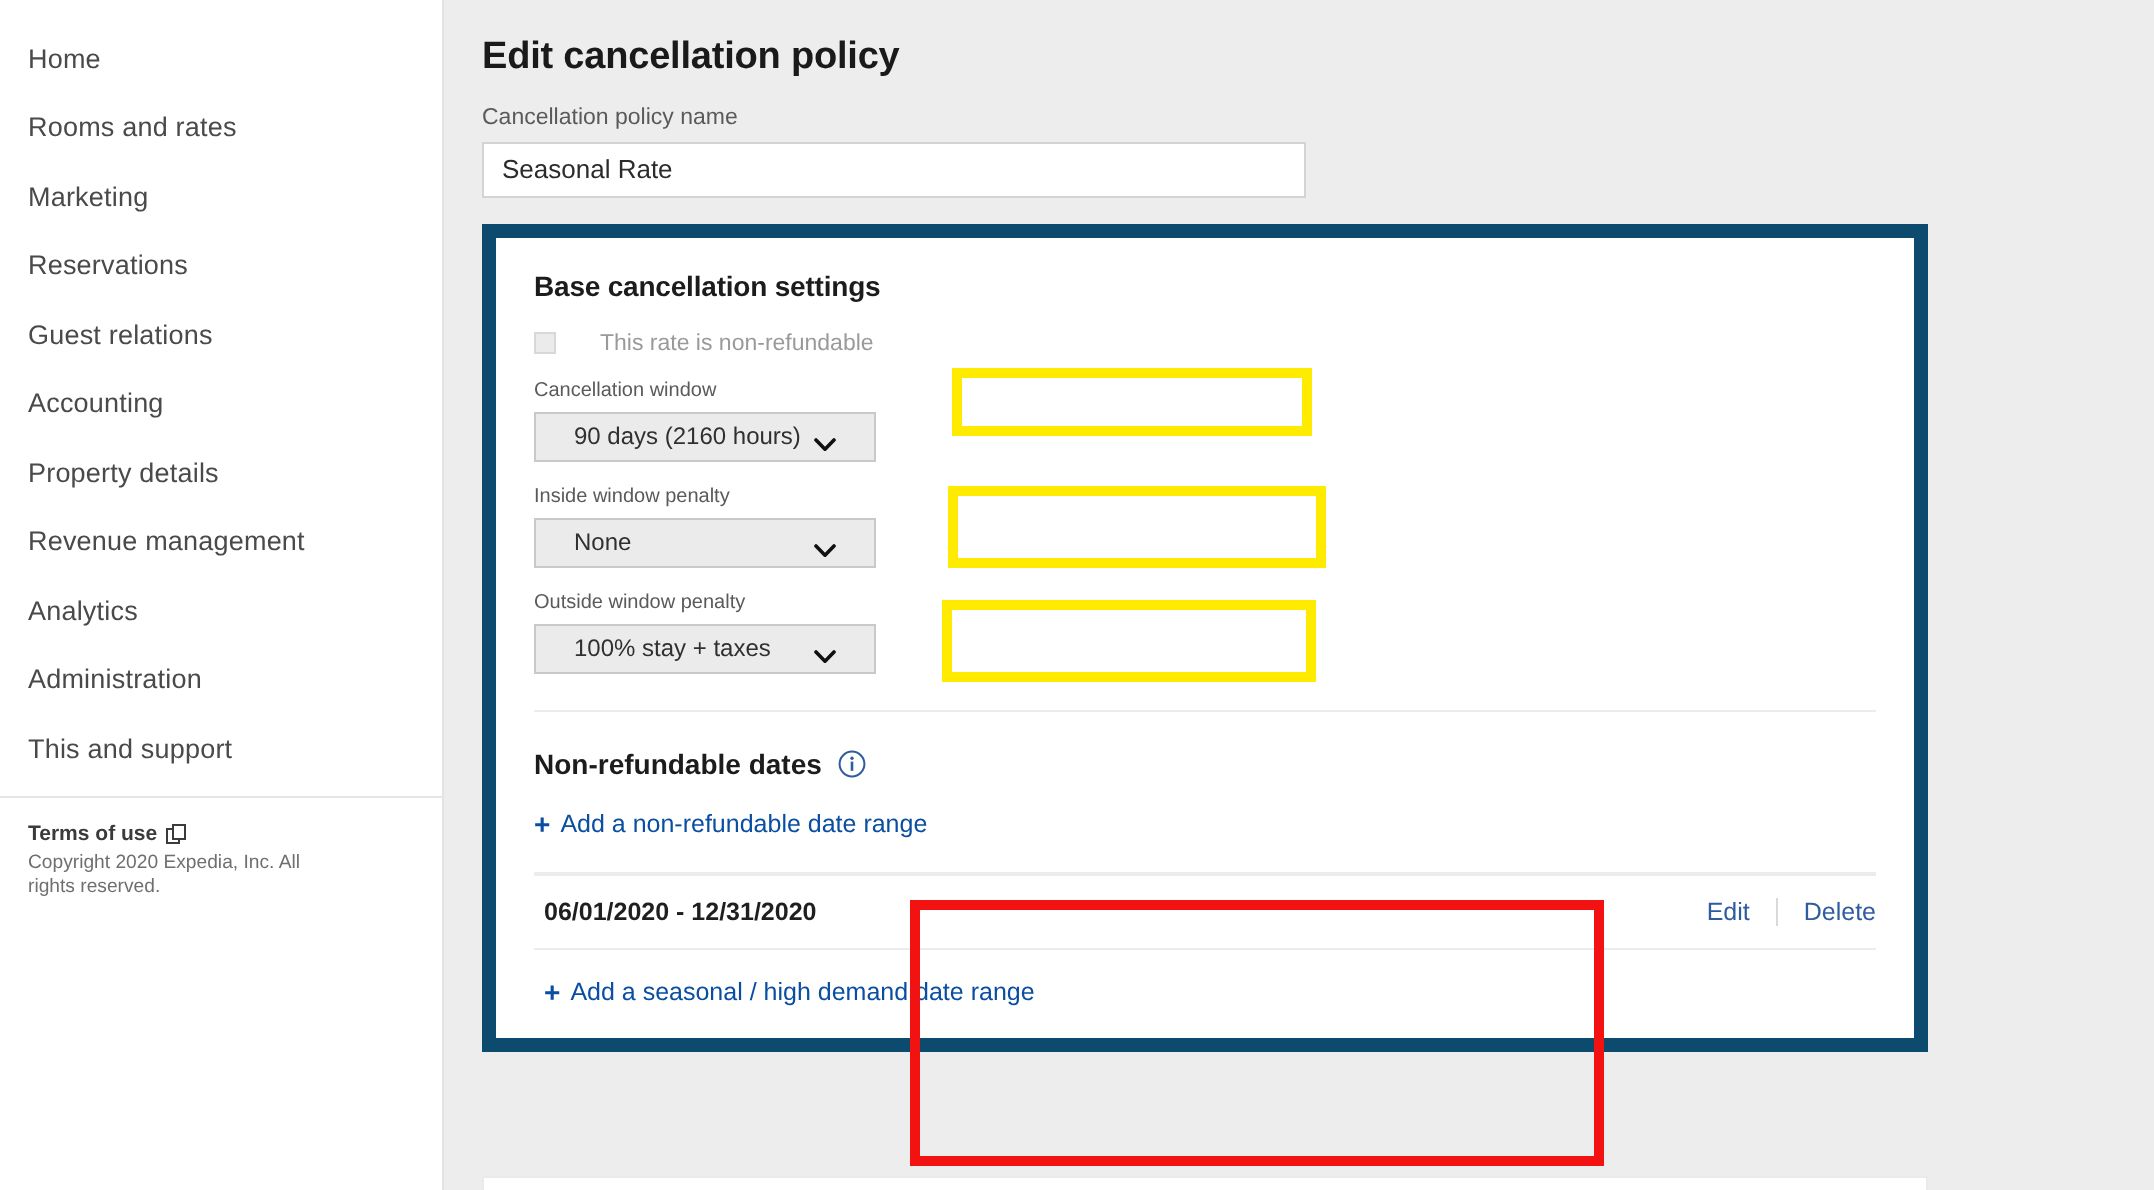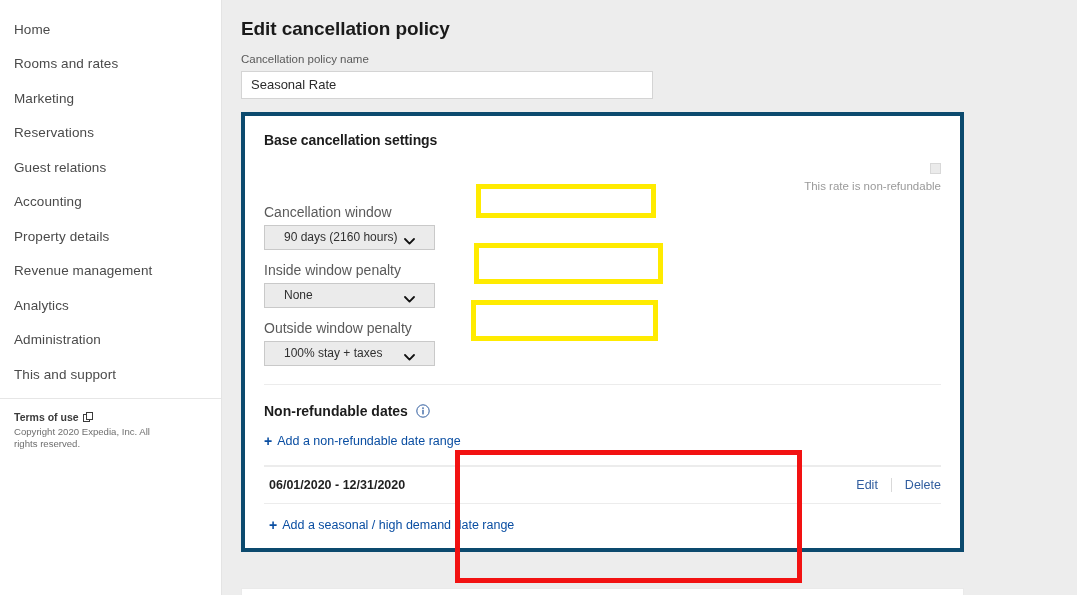--- a/index.html
+++ b/index.html
@@ -104,50 +104,49 @@
     padding: 0 9px;
     font-family: "Liberation Sans", sans-serif;
     outline: none;
   }
 
   
   .card {
     margin-top: 13px;
     width: 723px;
     background: #ffffff;
-    border: 4px solid #0c4a6e;
+    border: 7px solid #0c4a6e;
     position: relative;
   }
   .card-pad { padding: 16px 19px 0 19px; }
   .card-heading {
     font-size: 14px;
     font-weight: bold;
     color: #1c1c1c;
     letter-spacing: -.1px;
   }
   .checkbox-row {
     display: flex;
-    align-items: flex-end;
-    gap: 6px;
+    align-items: flex-start;
+    gap: 22px;
     margin-top: 15px;
-    flex-direction: column;
   }
   .cb {
     width: 11px; height: 11px;
     background: #ebebeb;
     border: 1px solid #d8d8d8;
     flex: 0 0 11px;
   }
   .checkbox-row span {
     font-size: 11.5px;
     color: #9a9a9a;
   }
   .sel-label {
     margin-top: 12px;
-    font-size: 14px;
+    font-size: 10px;
     color: #5a5a5a;
     position: relative;
     z-index: 1;
   }
   .sel-wrap {
     position: relative;
     margin-top: 5px;
     width: 171px;
   }
   .sel {

